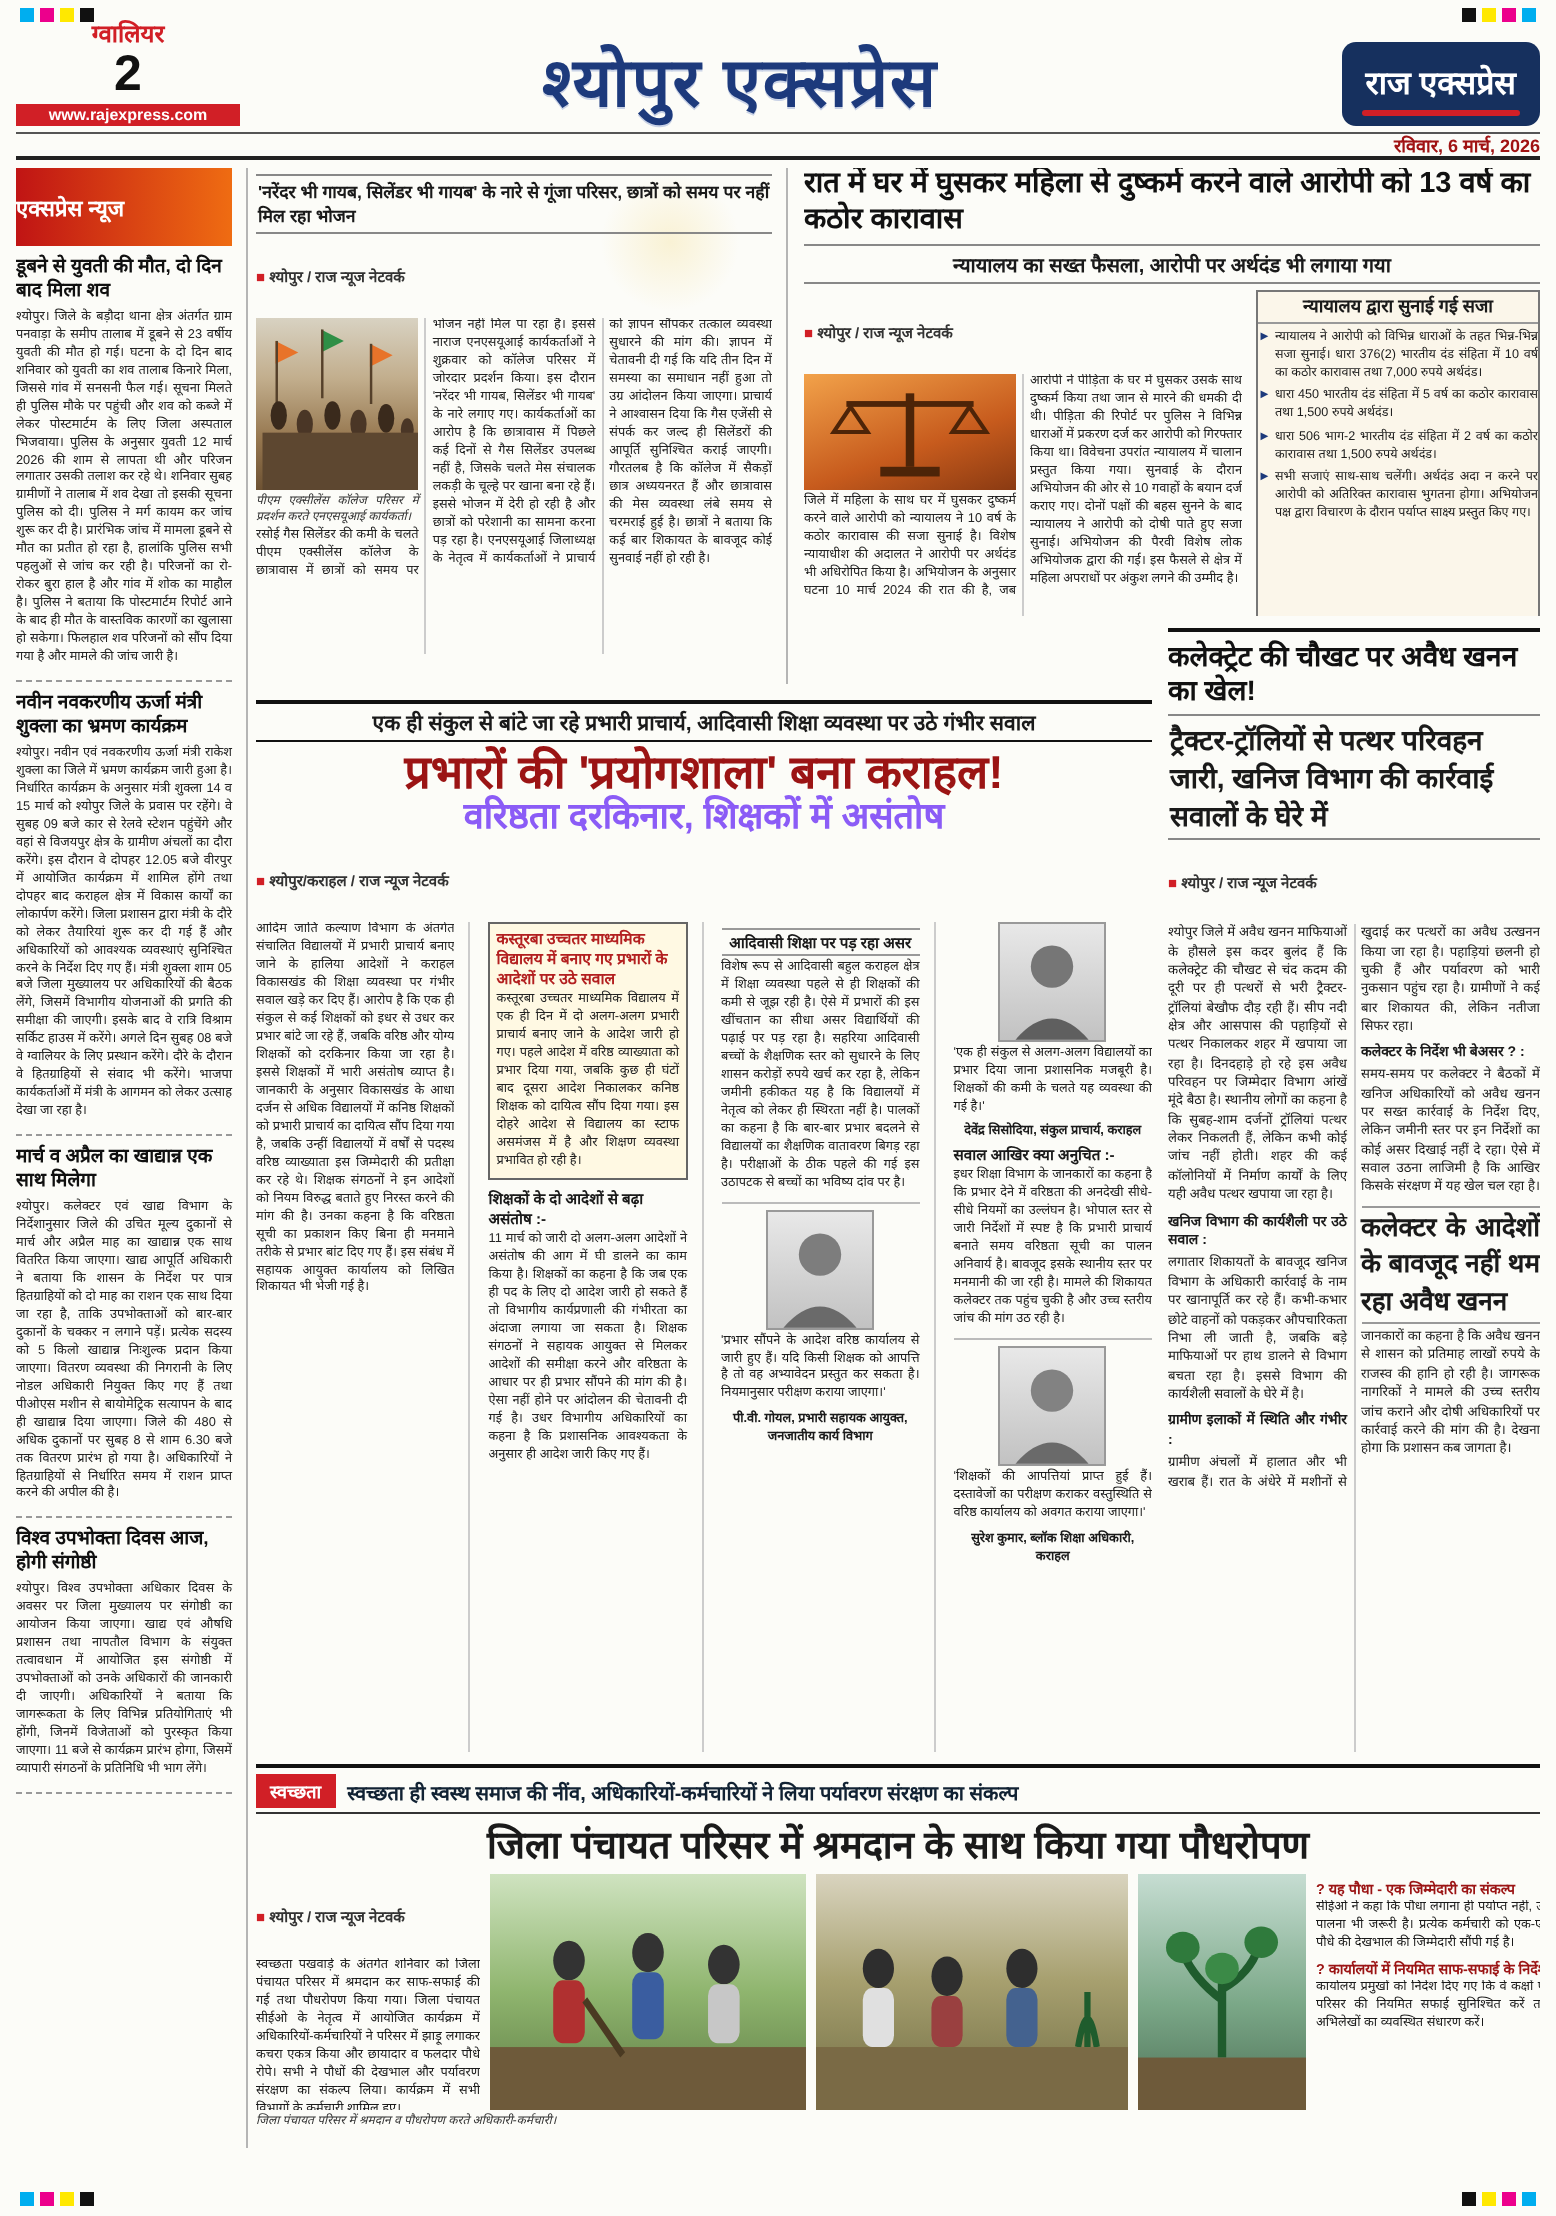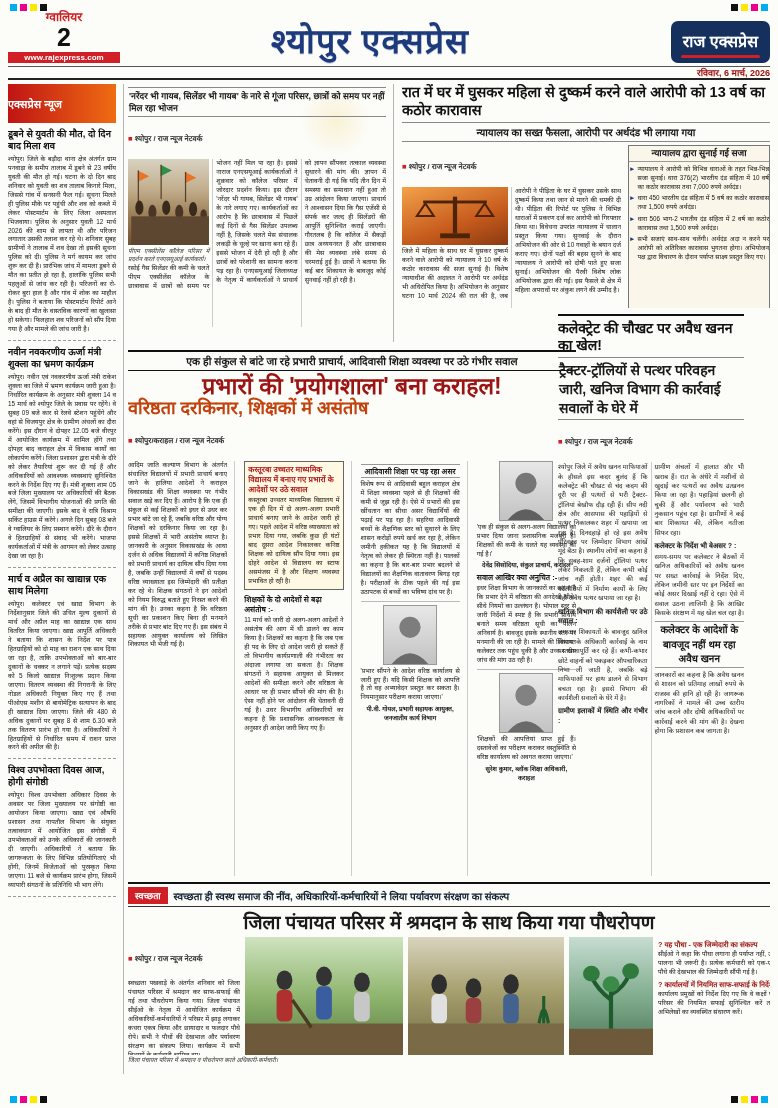--- a/index.html
+++ b/index.html
@@ -70,40 +70,40 @@
   .court-photo { width:100%; height:58px; margin-bottom:2px; }
   .verdict { width:142px; border:1px solid #777; background:#fbf6ea; padding:0; overflow:hidden; }
   .verdict-title { font-size:9px; font-weight:bold; text-align:center; border-bottom:1px solid #999; padding-bottom:2px; margin-bottom:3px; }
   .v-item { font-size:6.3px; line-height:1.38; margin-bottom:3px; display:flex; gap:2px; }
   .v-item .arr { color:#1d3a7c; font-size:6.5px; flex:none; }
 
   
   .art-prabhar { position:absolute; left:128px; top:350px; width:448px; height:526px; overflow:hidden; }
   .kicker { border-top:2px solid #111; border-bottom:1px solid #111; text-align:center; font-size:10.5px; font-weight:bold; padding:2px 0; }
   .ph-h1 { color:#9b1414; font-size:23px; font-weight:bold; text-align:center; margin-top:3px; line-height:1.1; }
-  .ph-h2 { color:#c2410c; font-size:18px; font-weight:bold; line-height:1.1; margin-bottom:16px; }
+  .ph-h2 { color:#8b5cf6; font-size:18px; font-weight:bold; text-align:center; line-height:1.1; margin-bottom:16px; }
   .pr-cols { display:flex; gap:7px; height:430px; overflow:hidden; }
   .pr-col { flex:1; min-width:0; overflow:hidden; }
   .pr-col + .pr-col { border-left:1px solid #ccc; padding-left:9px; }
   .pr-box { border:1px solid #666; background:#fff9e3; padding:3px; margin-bottom:4px; }
   .pr-box-title { color:#b32020; font-weight:bold; font-size:7.8px; line-height:1.25; margin-bottom:2px; }
   .pr-sub { font-weight:bold; font-size:7.6px; margin:3px 0 2px; }
   .pr-sub.center { text-align:center; border-top:1px solid #999; border-bottom:1px solid #999; padding:1px 0; }
   .quote-card { border-top:1px solid #bbb; padding-top:3px; margin-top:4px; text-align:center; }
   .quote-card .portrait { width:54px; height:60px; margin:0 auto 2px; }
   .quote-text { font-size:6.4px; line-height:1.38; text-align:justify; }
   .quote-name { font-size:6.4px; font-weight:bold; margin-top:2px; }
 
   
-  .art-mining { position:absolute; left:558px; top:314px; width:186px; height:562px; border-top:2px solid #111; padding-top:4px; overflow:hidden; }
+  .art-mining { position:absolute; left:584px; top:314px; width:186px; height:562px; border-top:2px solid #111; padding-top:4px; overflow:hidden; }
   .art-mining .hl { font-size:14px; }
   .art-mining .subrule { font-size:14px; }
   .mine-cols { columns:2; column-gap:7px; column-rule:1px solid #ccc; height:456px; overflow:hidden; font-size:6.6px; line-height:1.42; text-align:justify; }
   .mine-sec-t { display:block; font-weight:bold; font-size:7px; margin:4px 0 1px; }
-  .mine-foot-t { display:block; font-weight:bold; font-size:10px; text-align:center; border-top:1px solid #999; border-bottom:1px solid #999; padding:1px 0; margin:4px 0 2px; }
+  .mine-foot-t { display:block; font-weight:bold; font-size:13px; border-top:1px solid #999; border-bottom:1px solid #999; padding:1px 0; margin:4px 0 2px; }
 
   
   .art-plant { position:absolute; left:128px; top:882px; width:642px; height:192px; border-top:2px solid #111; padding-top:3px; overflow:hidden; }
   .plant-kicker { display:flex; align-items:center; gap:6px; border-bottom:1px solid #333; padding-bottom:2px; }
   .plant-label { background:#d11f26; color:#fff; font-weight:bold; font-size:9px; padding:2px 7px; flex:none; }
   .plant-kick-text { font-size:10px; font-weight:bold; color:#123; }
   .plant-hl { font-size:19px; font-weight:bold; text-align:center; margin:2px 0; }
   .plant-row { display:flex; gap:5px; height:118px; overflow:hidden; }
   .plant-text { font-size:6.4px; line-height:1.4; overflow:hidden; }
   .pt-left { width:112px; flex:none; }

